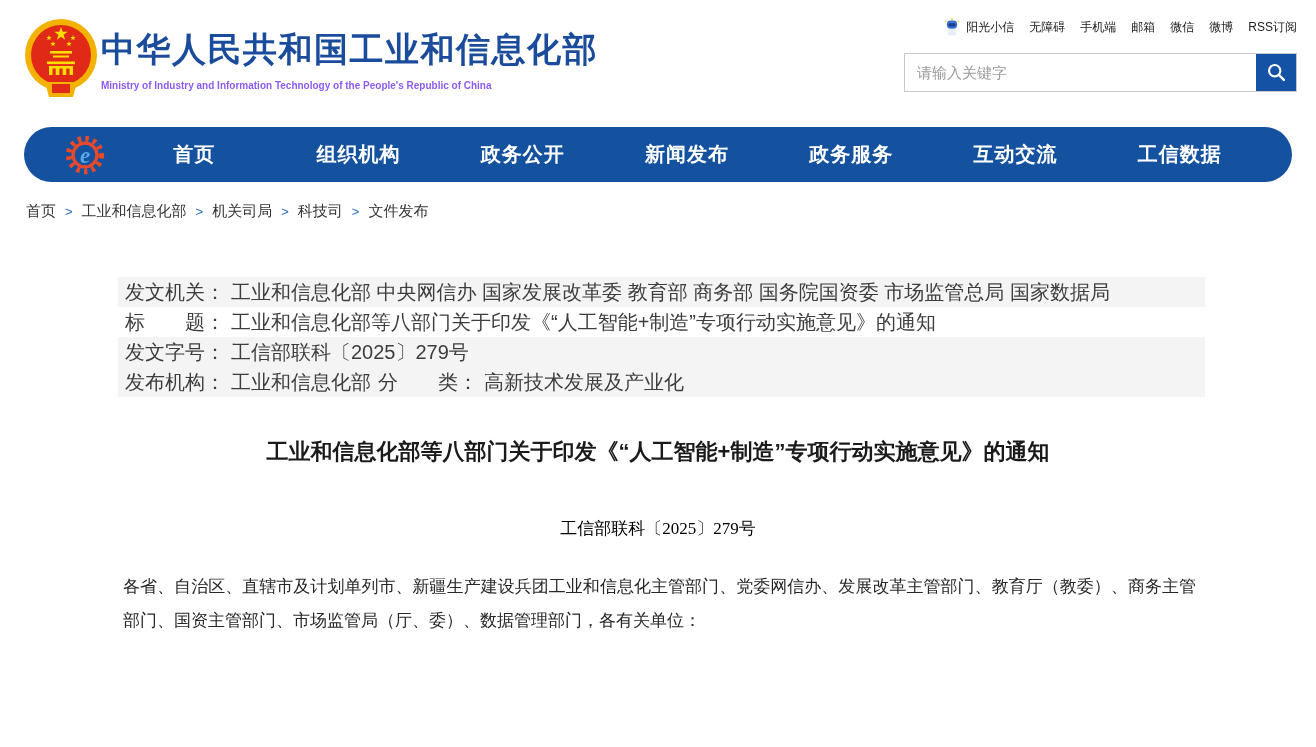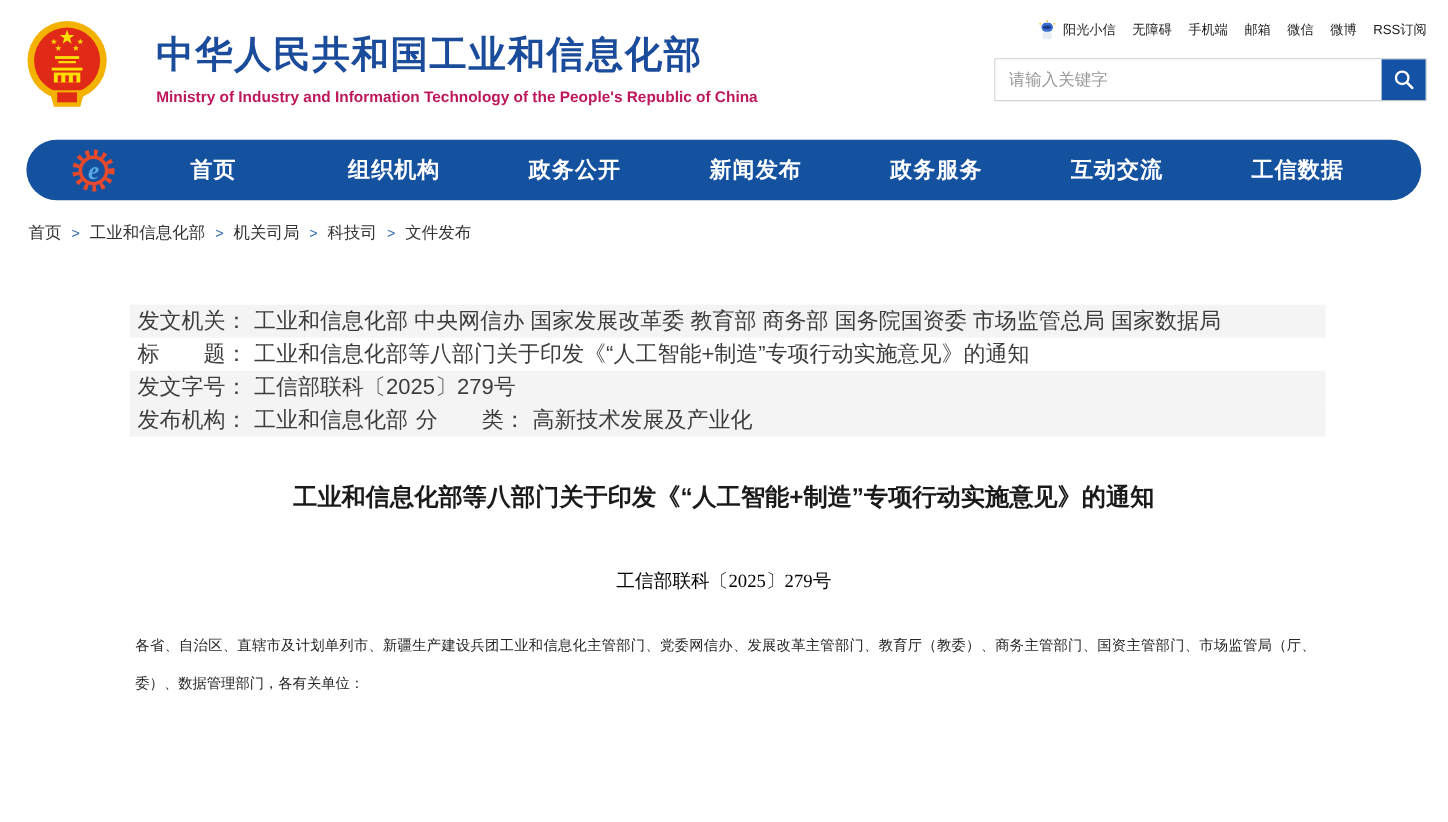--- a/index.html
+++ b/index.html
@@ -2,23 +2,23 @@
 <html><head>
 <meta charset="utf-8">
 <style>
   * { margin:0; padding:0; box-sizing:border-box; }
   html,body { width:1316px; height:747px; background:#ffffff; overflow:hidden;
               font-family:"Liberation Sans","DejaVu Sans",sans-serif; }
 
   
   .header { position:relative; height:118px; background:#fff; }
   .emblem { position:absolute; left:24px; top:16px; width:74px; height:86px; cursor:pointer; }
-  .brand  { position:absolute; left:101px; top:27px; cursor:pointer;margin-left:41px; }
+  .brand  { position:absolute; left:101px; top:27px; cursor:pointer; }
   .site-title { font-size:34px; font-weight:bold; color:#1B4C9B; letter-spacing:1.5px; white-space:nowrap; }
-  .site-subtitle { margin-top:7px; font-size:14px; font-weight:bold; color:#be185d; white-space:nowrap; }
+  .site-subtitle { margin-top:7px; font-size:10px; font-weight:bold; color:#8b5cf6; white-space:nowrap; }
 
   .header-right { position:absolute; right:19px; top:17px; width:393px; }
   .top-links { display:flex; justify-content:flex-end; align-items:center; gap:15px;
                font-size:12px; color:#1a1a1a; white-space:nowrap; }
   .top-link { display:flex; align-items:center; gap:4px; cursor:pointer; }
   .search-bar { margin-top:16px; display:flex; height:39px; border:1px solid #c9c9c9; background:#fff; }
   .search-input { flex:1; border:none; outline:none; padding:0 12px; font-size:15px; color:#c2410c;
                   font-family:"Liberation Sans",sans-serif; }
   .search-input::placeholder { color:#9a9a9a; }
   .search-btn { width:40px; border:none; background:#1452A5; display:flex; align-items:center;
@@ -43,21 +43,21 @@
   .meta-row.alt { background:#F4F4F4; }
   .meta-cell { display:flex; }
   .meta-cell.fixed { width:253px; flex:0 0 253px; }
   .meta-label { white-space:pre; margin-right:6px; }
   .meta-value { white-space:nowrap; }
 
   
   .doc-title { margin-top:40px; text-align:center; font-size:22px; font-weight:bold; color:#1a1a1a; }
   .doc-number { margin-top:50px; text-align:center; font-size:17px; color:#000;
                 font-family:"Liberation Serif","DejaVu Serif",serif; }
-  .doc-body { margin:30px 0 0 123px; width:1073px; font-size:13px; line-height:34px; color:#262626;
+  .doc-body { margin:30px 0 0 123px; width:1073px; font-size:17px; line-height:34px; color:#262626;
               font-family:"Liberation Serif","DejaVu Serif",serif; text-align:justify; }
   .para-indent { text-indent:2em; margin-top:22px; }
 </style>
 </head>
 <body>
 
 <div class="header">
 
   <div class="emblem">
     <svg viewBox="0 0 74 86" width="74" height="86">

